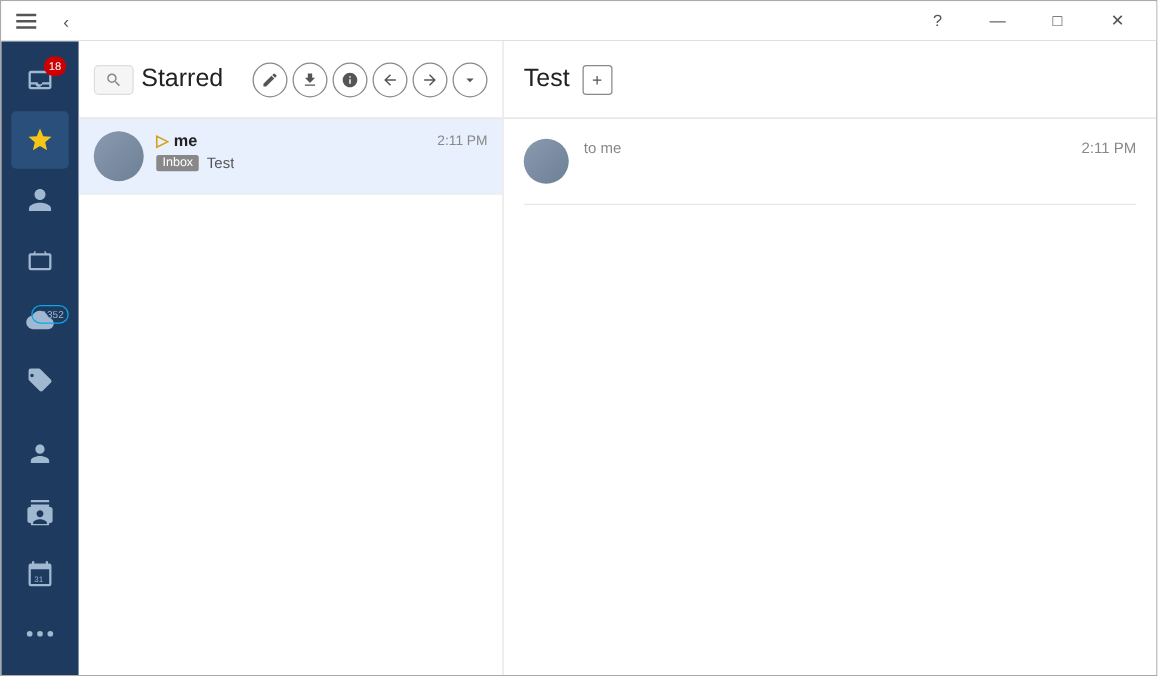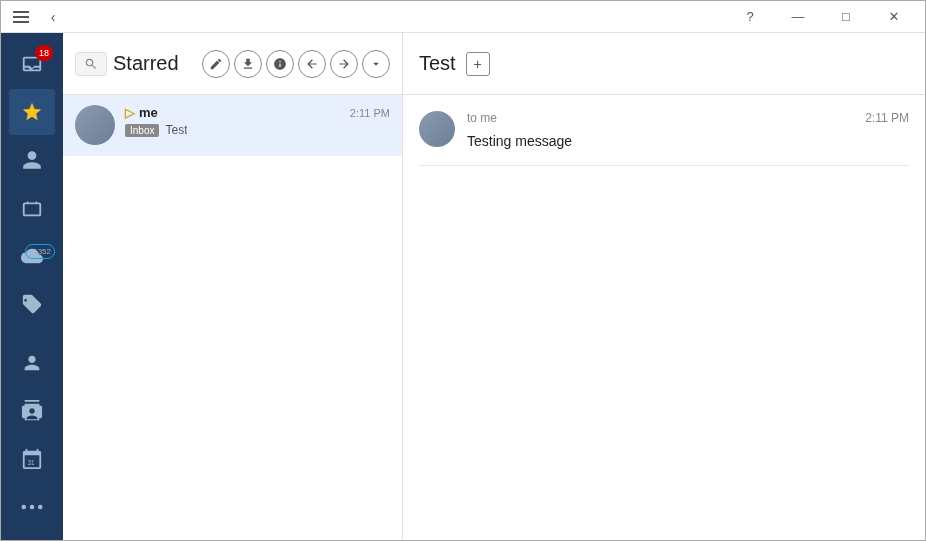--- a/index.html
+++ b/index.html
@@ -518,20 +518,19 @@
         <div class="add-tab-btn">+</div>
       </div>
       <div class="detail-content">
         <div class="message-item">
           <div class="message-avatar"></div>
           <div class="message-body">
             <div class="message-header">
               <span class="message-to">to me</span>
               <span class="message-time">2:11 PM</span>
             </div>
-            <div class="message-text">Testing message</div>
           </div>
         </div>
       </div>
     </div>
 
   </div>
 </div>
 
 </body></html>

